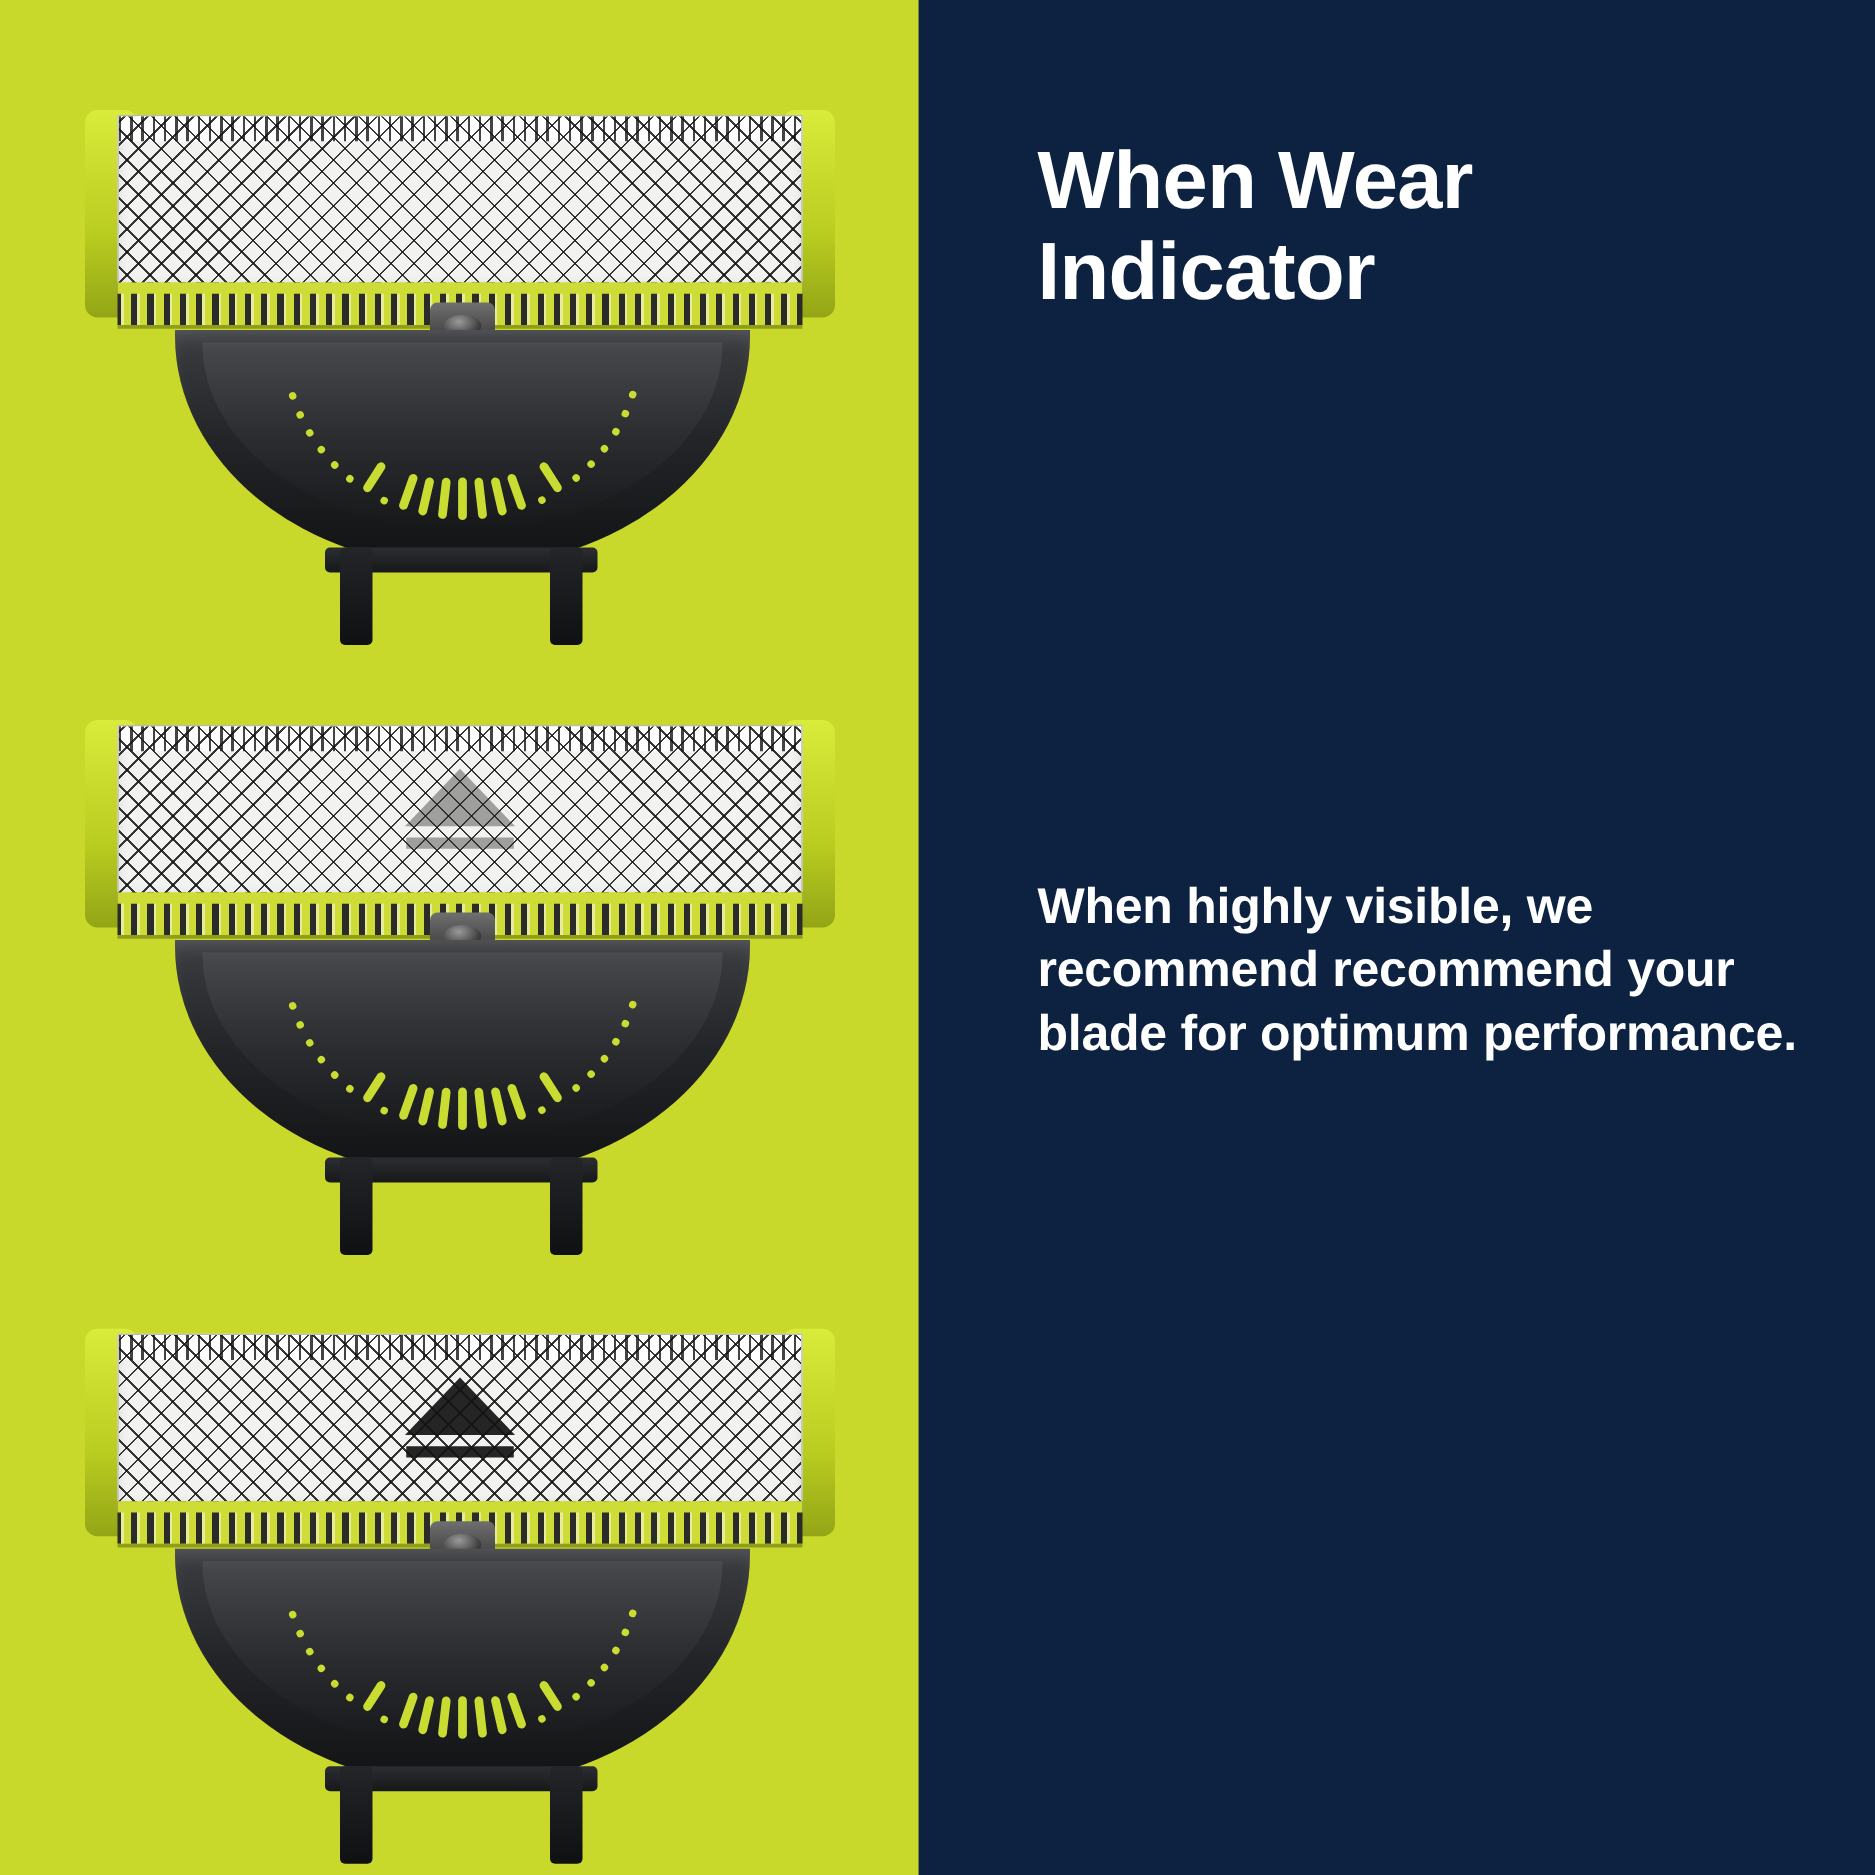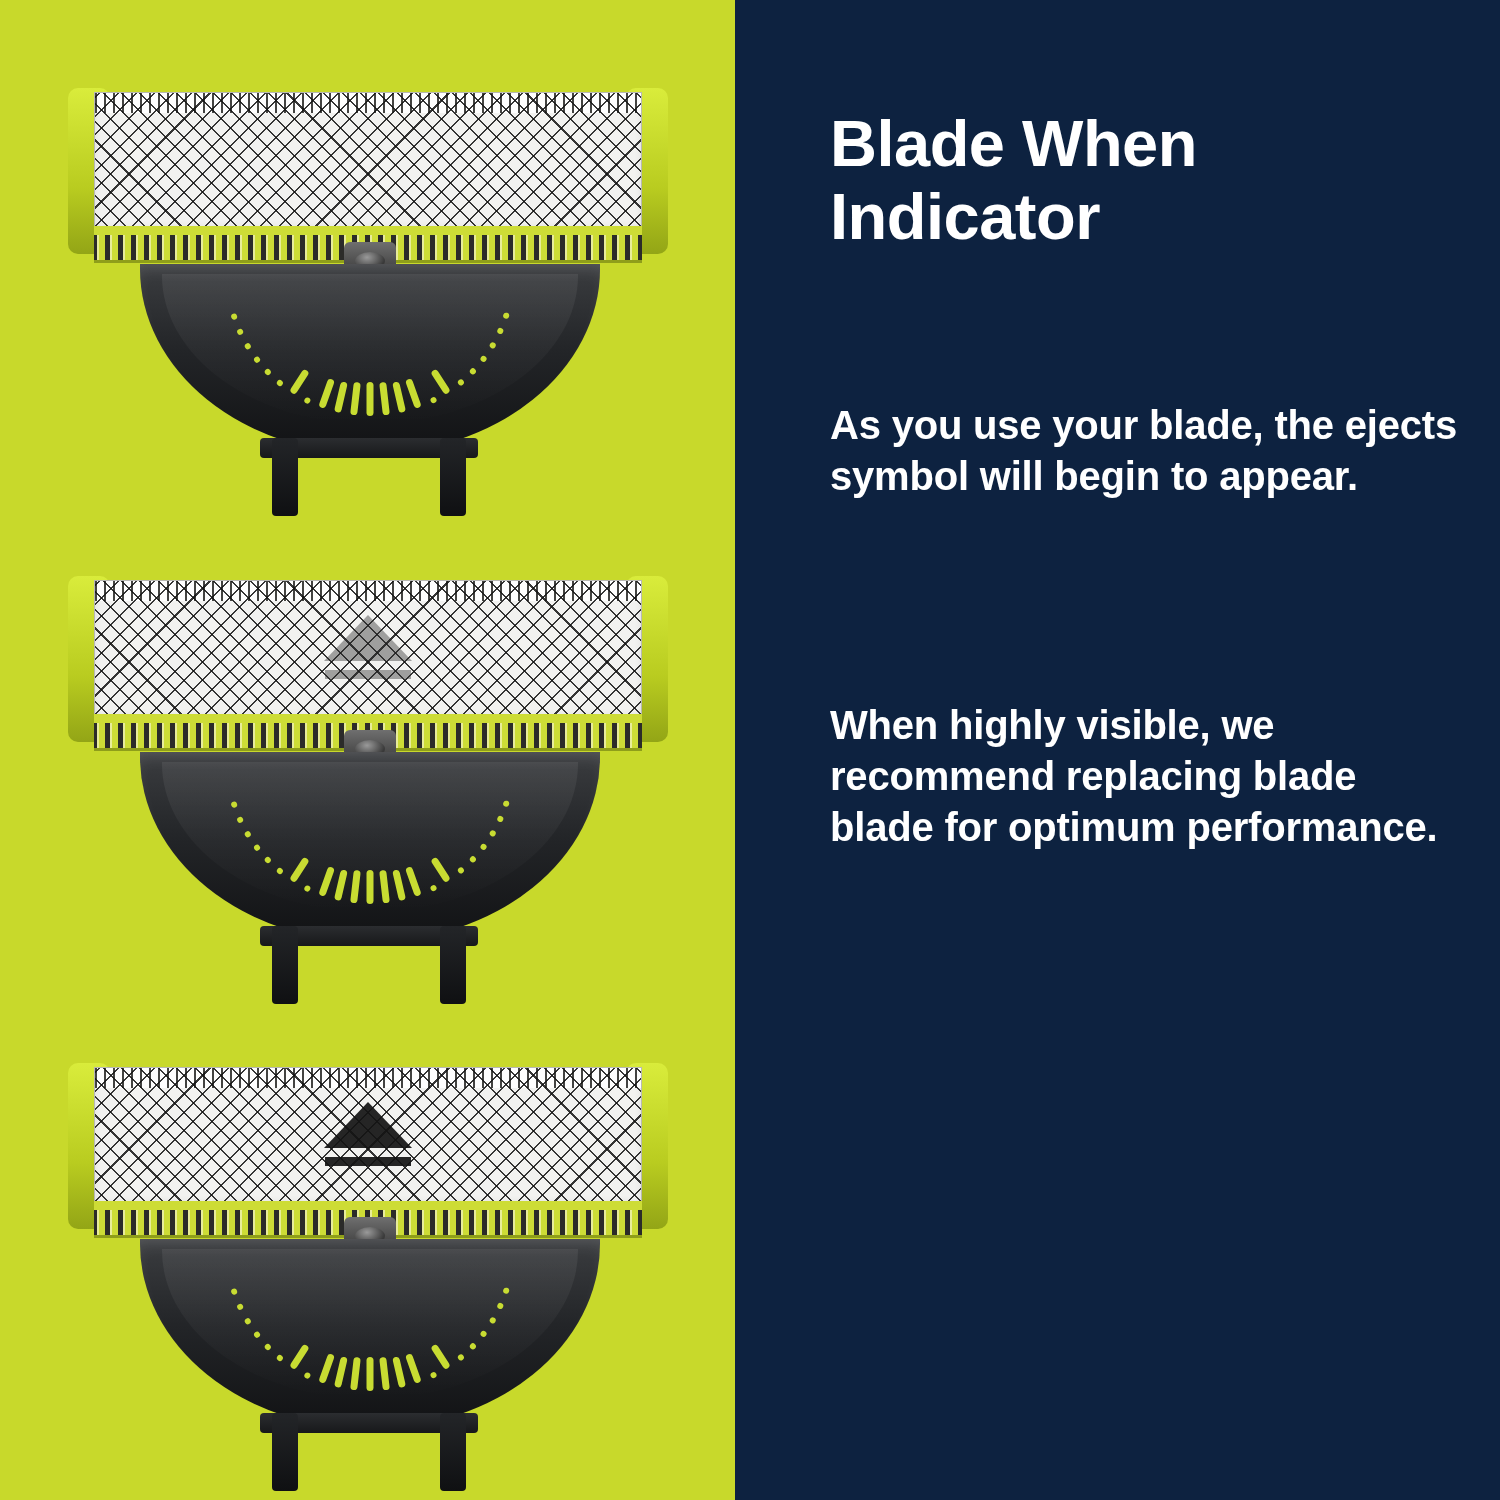--- a/index.html
+++ b/index.html
@@ -486,19 +486,18 @@
           <div class="legbar"></div>
           <div class="leg l"></div>
           <div class="leg r"></div>
         </div>
       </div>
     </div>
   </div>
 
   <div class="right">
     <div class="right-inner">
-      <div class="title">Blade When Indicator</div>
-      <div class="para p1">As you use your blade, the ejects symbol will begin to appear.</div>
-      <div class="para p2">When highly visible, we recommend replacing blade blade for optimum performance.</div>
+      <div class="title">When Wear Indicator</div>
+      <div class="para p2">When highly visible, we recommend recommend your blade for optimum performance.</div>
 
     </div>
   </div>
 </div>
 
 </body></html>

